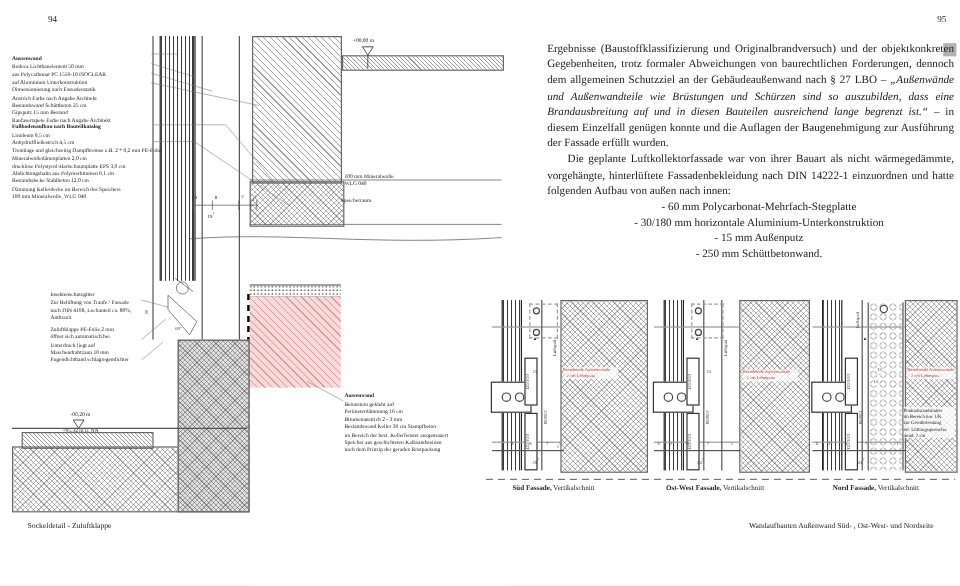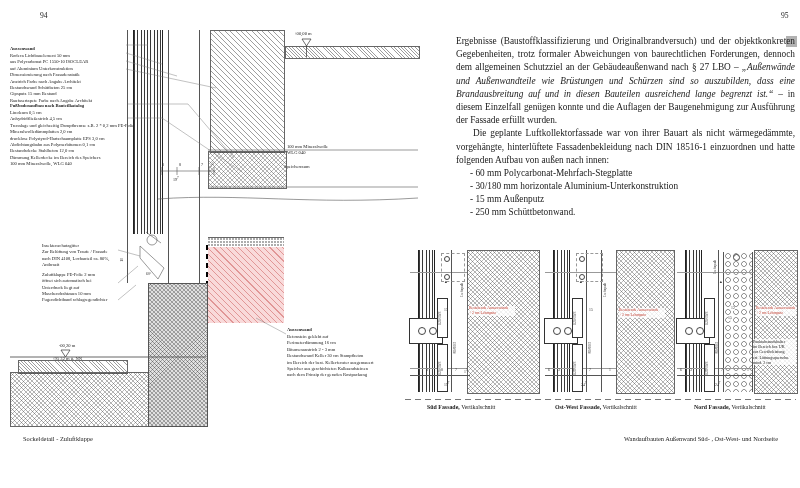--- a/index.html
+++ b/index.html
@@ -12,21 +12,21 @@
   .cap{font-size:6.4px;color:#222;}
   .t{font-size:4.6px;line-height:1.4;color:#222;white-space:pre-line;}
   .t4{font-size:4px;line-height:1.3;color:#222;white-space:pre-line;}
   .t38{font-size:3.8px;line-height:1.3;color:#333;}
   .ttl{font-weight:bold;display:block;}
   .rot{writing-mode:vertical-rl;transform:rotate(180deg);}
   .red{color:#c0392b;}
   .body-text{font-size:9.3px;line-height:1.42;text-align:justify;}
   .body-text p{margin:0;}
   .body-text .ind{text-indent:17px;}
-  .list div{text-align:left;padding-left:14px;}
+  .list div{text-align:center;padding-left:14px;}
   sup{font-size:3.2px;vertical-align:super;}
   .fdcap{font-size:5.9px;color:#222;}
   .fdcap b{font-weight:bold;}
   
   .stripes{background:repeating-linear-gradient(90deg,#3a3a3a 0 1px,transparent 1px 3.3px);
            border-left:1.3px solid #222;border-right:1.3px solid #222;}
   .hatch-diag{background:repeating-linear-gradient(45deg,rgba(40,40,40,.45) 0 .7px,transparent .7px 3.8px);
               border:.5px solid #666;}
   .hatch-fine{background:repeating-linear-gradient(45deg,rgba(60,60,60,.5) 0 .6px,transparent .6px 2.4px);
               border:.5px solid #666;}
@@ -166,21 +166,21 @@
     </g>
     <g stroke="#333" stroke-width="0.7" fill="#ffffff">
       <path d="M302,39 h9 l-4.5,7 z"></path>
         <line x1="306.5" y1="46" x2="306.5" y2="57"></line>
       <path d="M61,350 h9 l-4.5,7 z"></path>
     </g>
   </svg>
 
   <div class="abs body-text" style="left:456px;top:35px;width:339px;">
     <p><span>Ergebnisse (Baustoffklassifizierung und Originalbrandversuch) und der objektkonkreten Gegebenheiten, trotz formaler Abweichungen von baurechtlichen Forderungen, dennoch dem allgemeinen Schutzziel an der Gebäudeaußenwand nach § 27 LBO – </span><i>„Außenwände und Außenwandteile wie Brüstungen und Schürzen sind so auszubilden, dass eine Brandausbreitung auf und in diesen Bauteilen ausreichend lange begrenzt ist.“</i><span> – in diesem Einzelfall genügen konnte und die Auflagen der Baugenehmigung zur Ausführung der Fassade erfüllt wurden.</span></p>
-    <p class="ind">Die geplante Luftkollektorfassade war von ihrer Bauart als nicht wärmegedämmte, vorgehängte, hinterlüftete Fassadenbekleidung nach DIN 18516-1 einzuordnen und hatte folgenden Aufbau von außen nach innen:</p>
+    <p class="ind">Die geplante Luftkollektorfassade war von ihrer Bauart als nicht wärmegedämmte, vorgehängte, hinterlüftete Fassadenbekleidung nach DIN 14222-1 einzuordnen und hatte folgenden Aufbau von außen nach innen:</p>
     <div class="list">
       <div>- 60 mm Polycarbonat-Mehrfach-Stegplatte</div>
       <div>- 30/180 mm horizontale Aluminium-Unterkonstruktion</div>
       <div>- 15 mm Außenputz</div>
       <div>- 250 mm Schüttbetonwand.</div>
     </div>
   </div>
 
   <div class="abs" style="left:408px;top:250px;width:130px;height:150px;">
     <div class="abs hatch-cross" style="left:59px;top:0;width:71px;height:142px;"></div>

